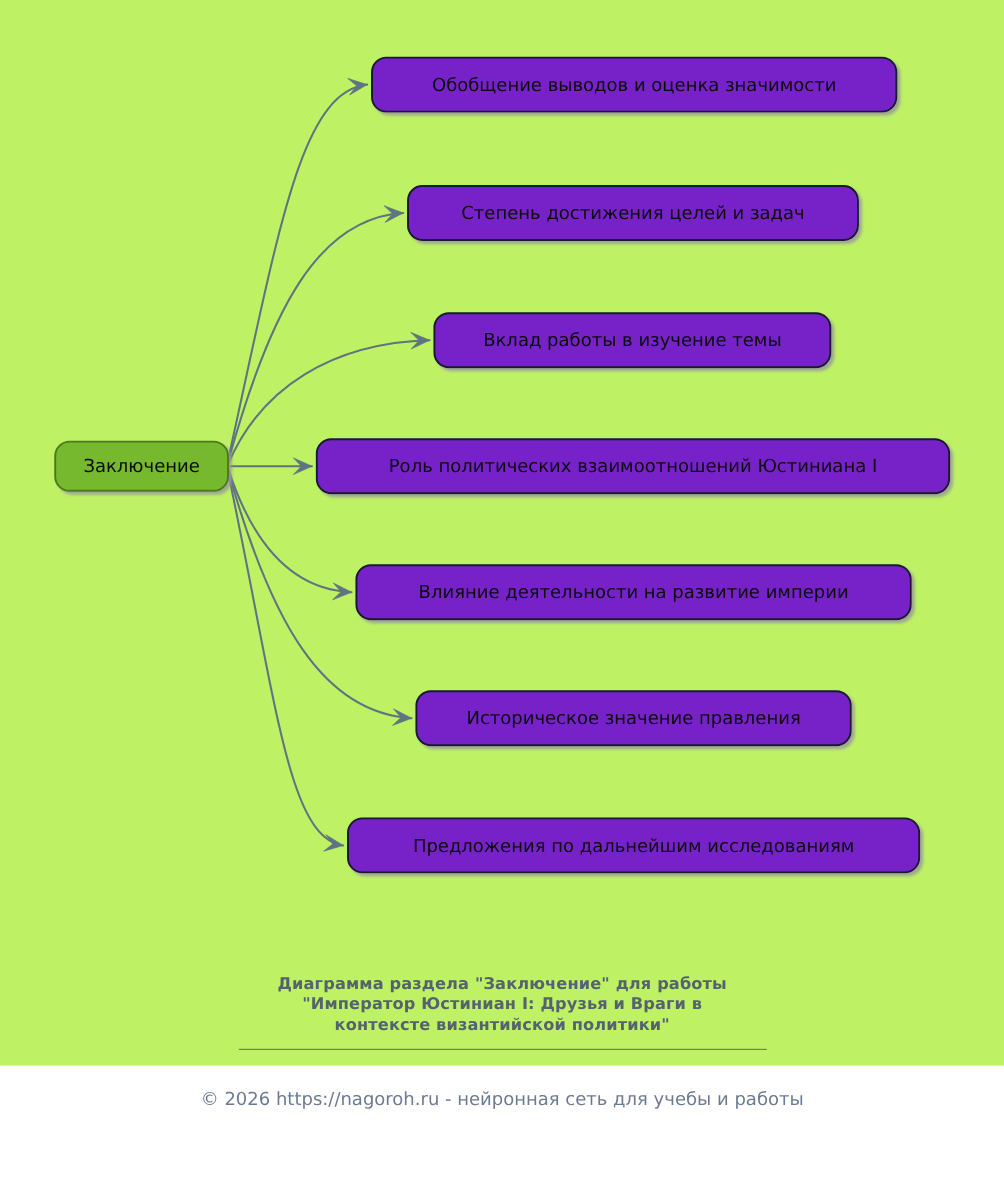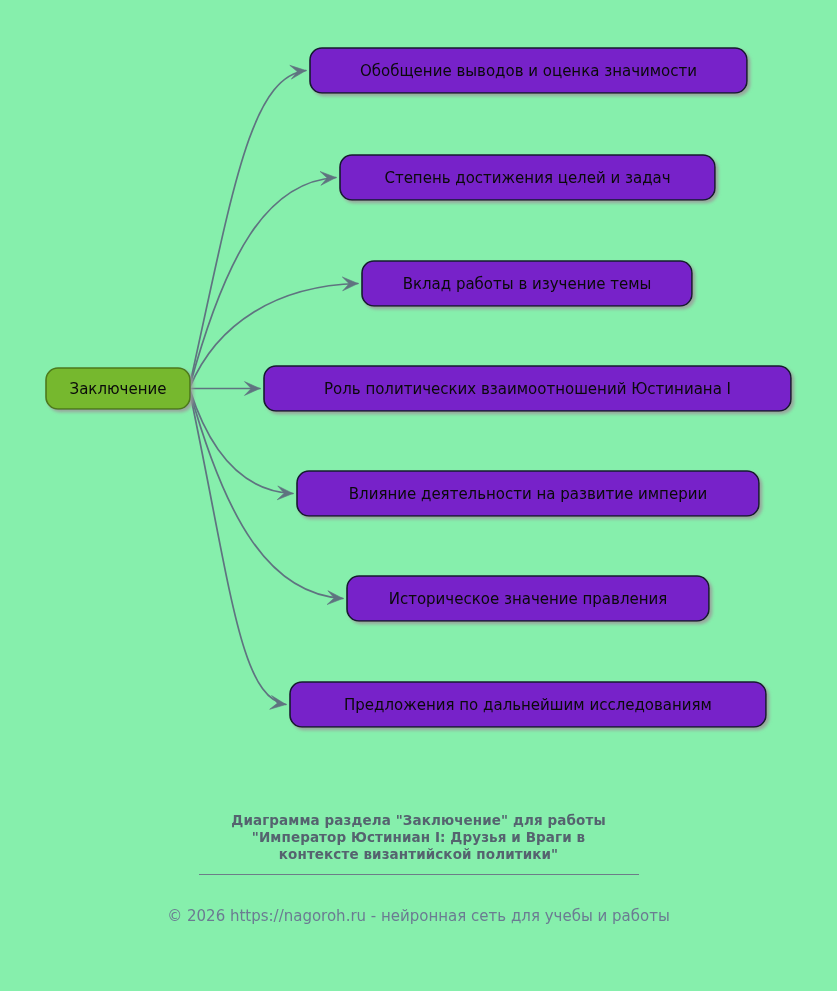--- a/index.html
+++ b/index.html
@@ -9,22 +9,22 @@
   }
   body {
     width: 837px;
     height: 1001px;
     font-family: "DejaVu Sans", sans-serif;
     overflow: hidden;
   }
   #canvas {
     position: relative;
     width: 837px;
-    height: 991px;
-    background: #86efac;
+    height: 888px;
+    background: #bef264;
   }
   #diagram-svg {
     position: absolute;
     left: 0;
     top: 0;
     width: 837px;
     height: 1001px;
     display: block;
   }
   .node-label {

